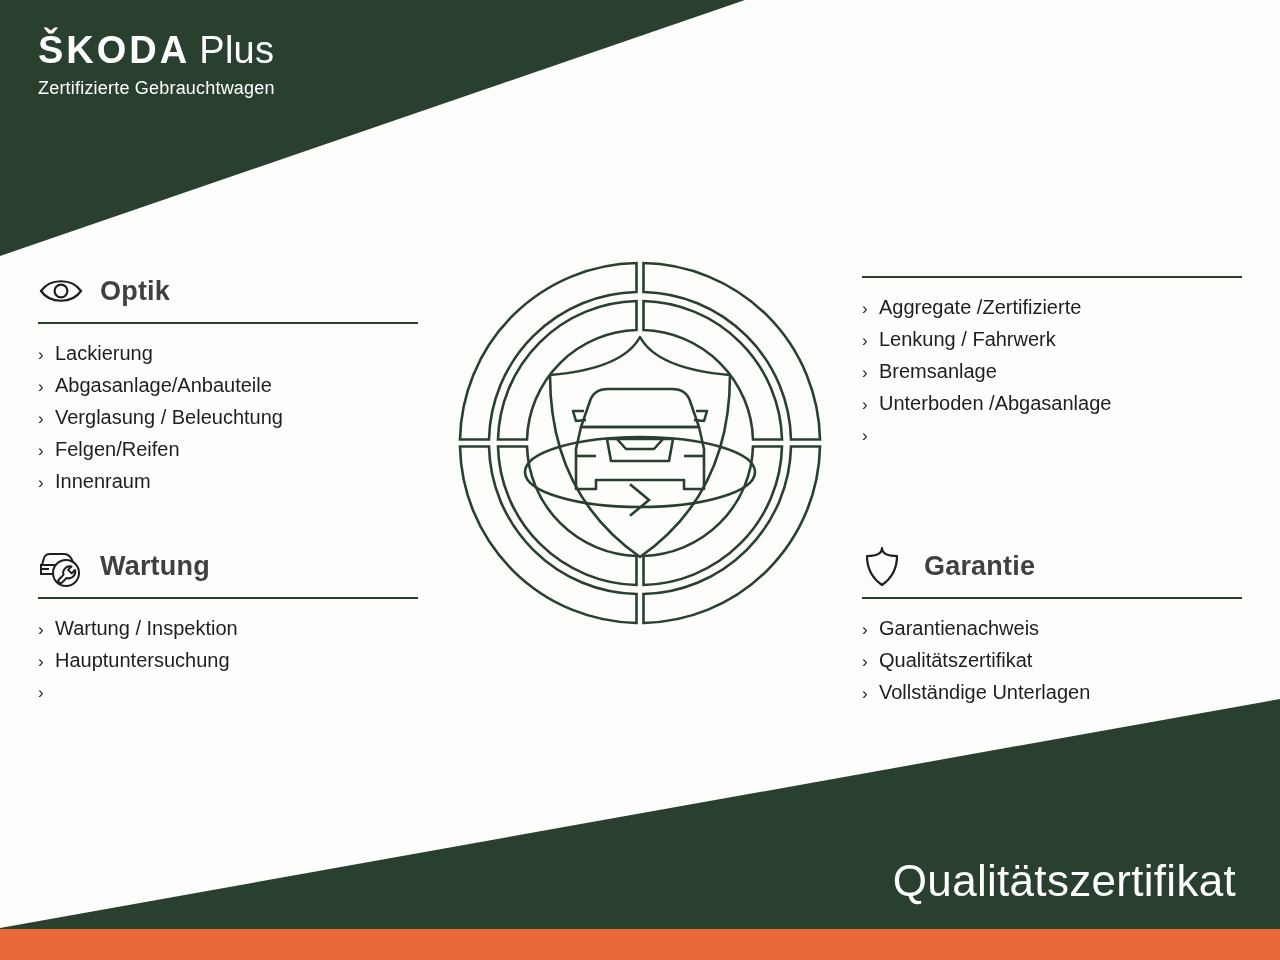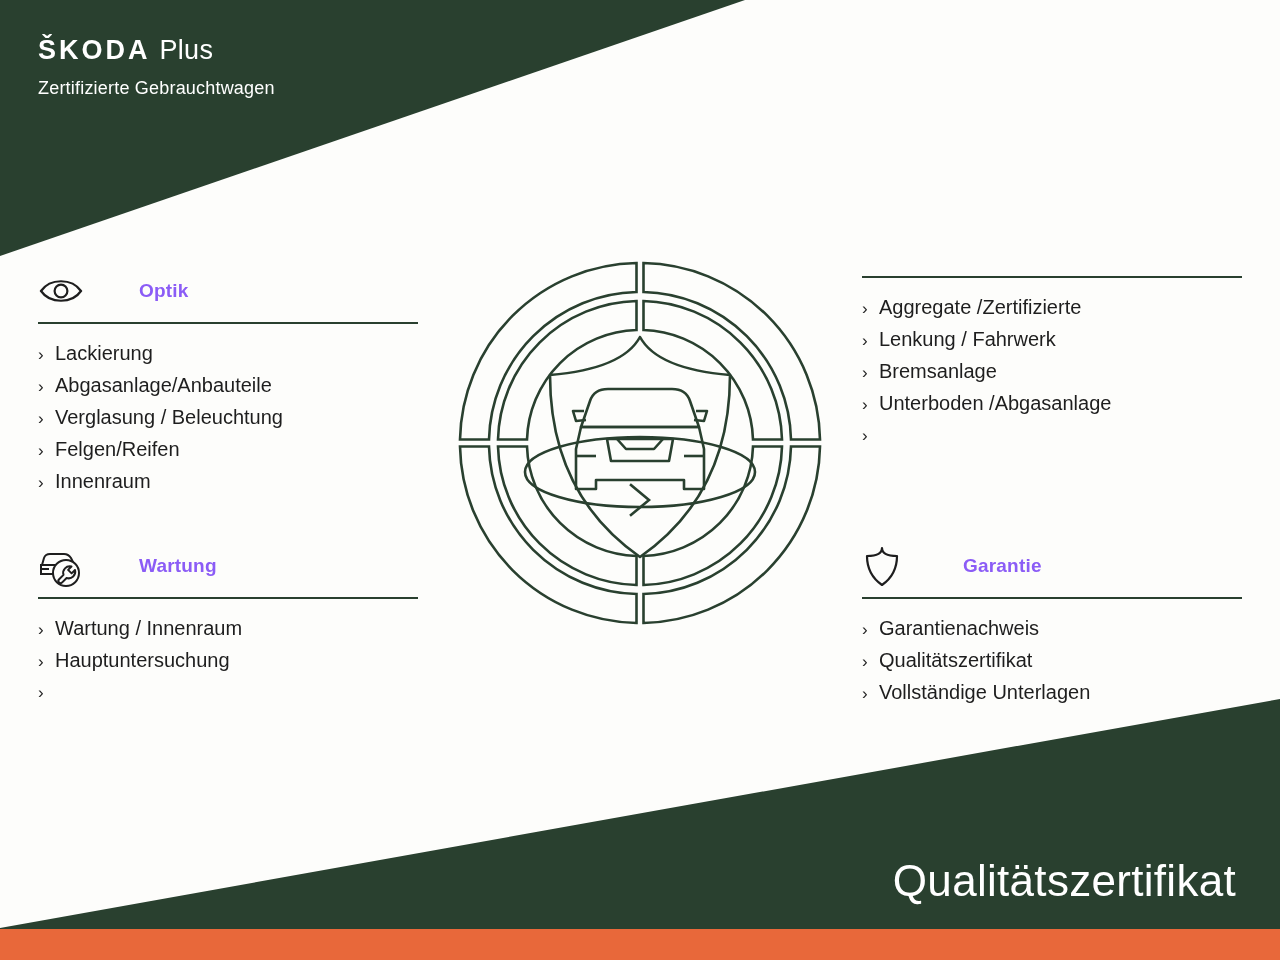--- a/index.html
+++ b/index.html
@@ -29,21 +29,21 @@
   }
 
   
   .logo-block {
     position: absolute;
     left: 38px;
     top: 28px;
     color: #FFFFFF;
   }
   .logo-line1 {
-    font-size: 27px;
+    font-size: 38px;
     line-height: 44px;
     letter-spacing: 0.5px;
     white-space: nowrap;
   }
   .logo-skoda {
     font-weight: 700;
     letter-spacing: 3px;
   }
   .logo-plus {
     font-weight: 400;
@@ -69,26 +69,25 @@
   }
   .sec-icon {
     width: 48px;
     height: 42px;
     flex: 0 0 48px;
     display: flex;
     align-items: center;
     justify-content: flex-start;
   }
   .sec-title {
-    font-size: 19px;
+    font-size: 27px;
     font-weight: 700;
-    color: #8b5cf6;
+    color: #404040;
     letter-spacing: 0.2px;
     white-space: nowrap;
-    margin-left: 39px;
   }
   .sec-rule {
     height: 2px;
     background: #29402F;
     width: 380px;
     margin-top: 8px;
   }
   .sec-list {
     list-style: none;
     margin: 0;
@@ -196,21 +195,21 @@
           <circle cx="28" cy="28" r="13" fill="#FDFDFB" stroke="#1E1E1E" stroke-width="2"></circle>
           <path d="M33.5 21.5 a6.6 6.6 0 0 0 -8 8.4 l-4.6 4.6 a2.2 2.2 0 0 0 3.1 3.1 l4.6 -4.6 a6.6 6.6 0 0 0 8.4 -8 l-3.4 3.4 l-3.5 -3.5 Z" fill="none" stroke="#1E1E1E" stroke-width="2" stroke-linejoin="round"></path>
         </svg>
       </span>
       <span class="sec-title">Wartung</span>
     </div>
     <div class="sec-rule"></div>
     <ul class="sec-list">
       <li>
           <span class="chev">›</span>
-          <span>Wartung / Innenraum</span>
+          <span>Wartung / Inspektion</span>
         </li>
       <li>
           <span class="chev">›</span>
           <span>Hauptuntersuchung</span>
         </li>
       <li>
           <span class="chev">›</span>
         </li>
     </ul>
   </div>

